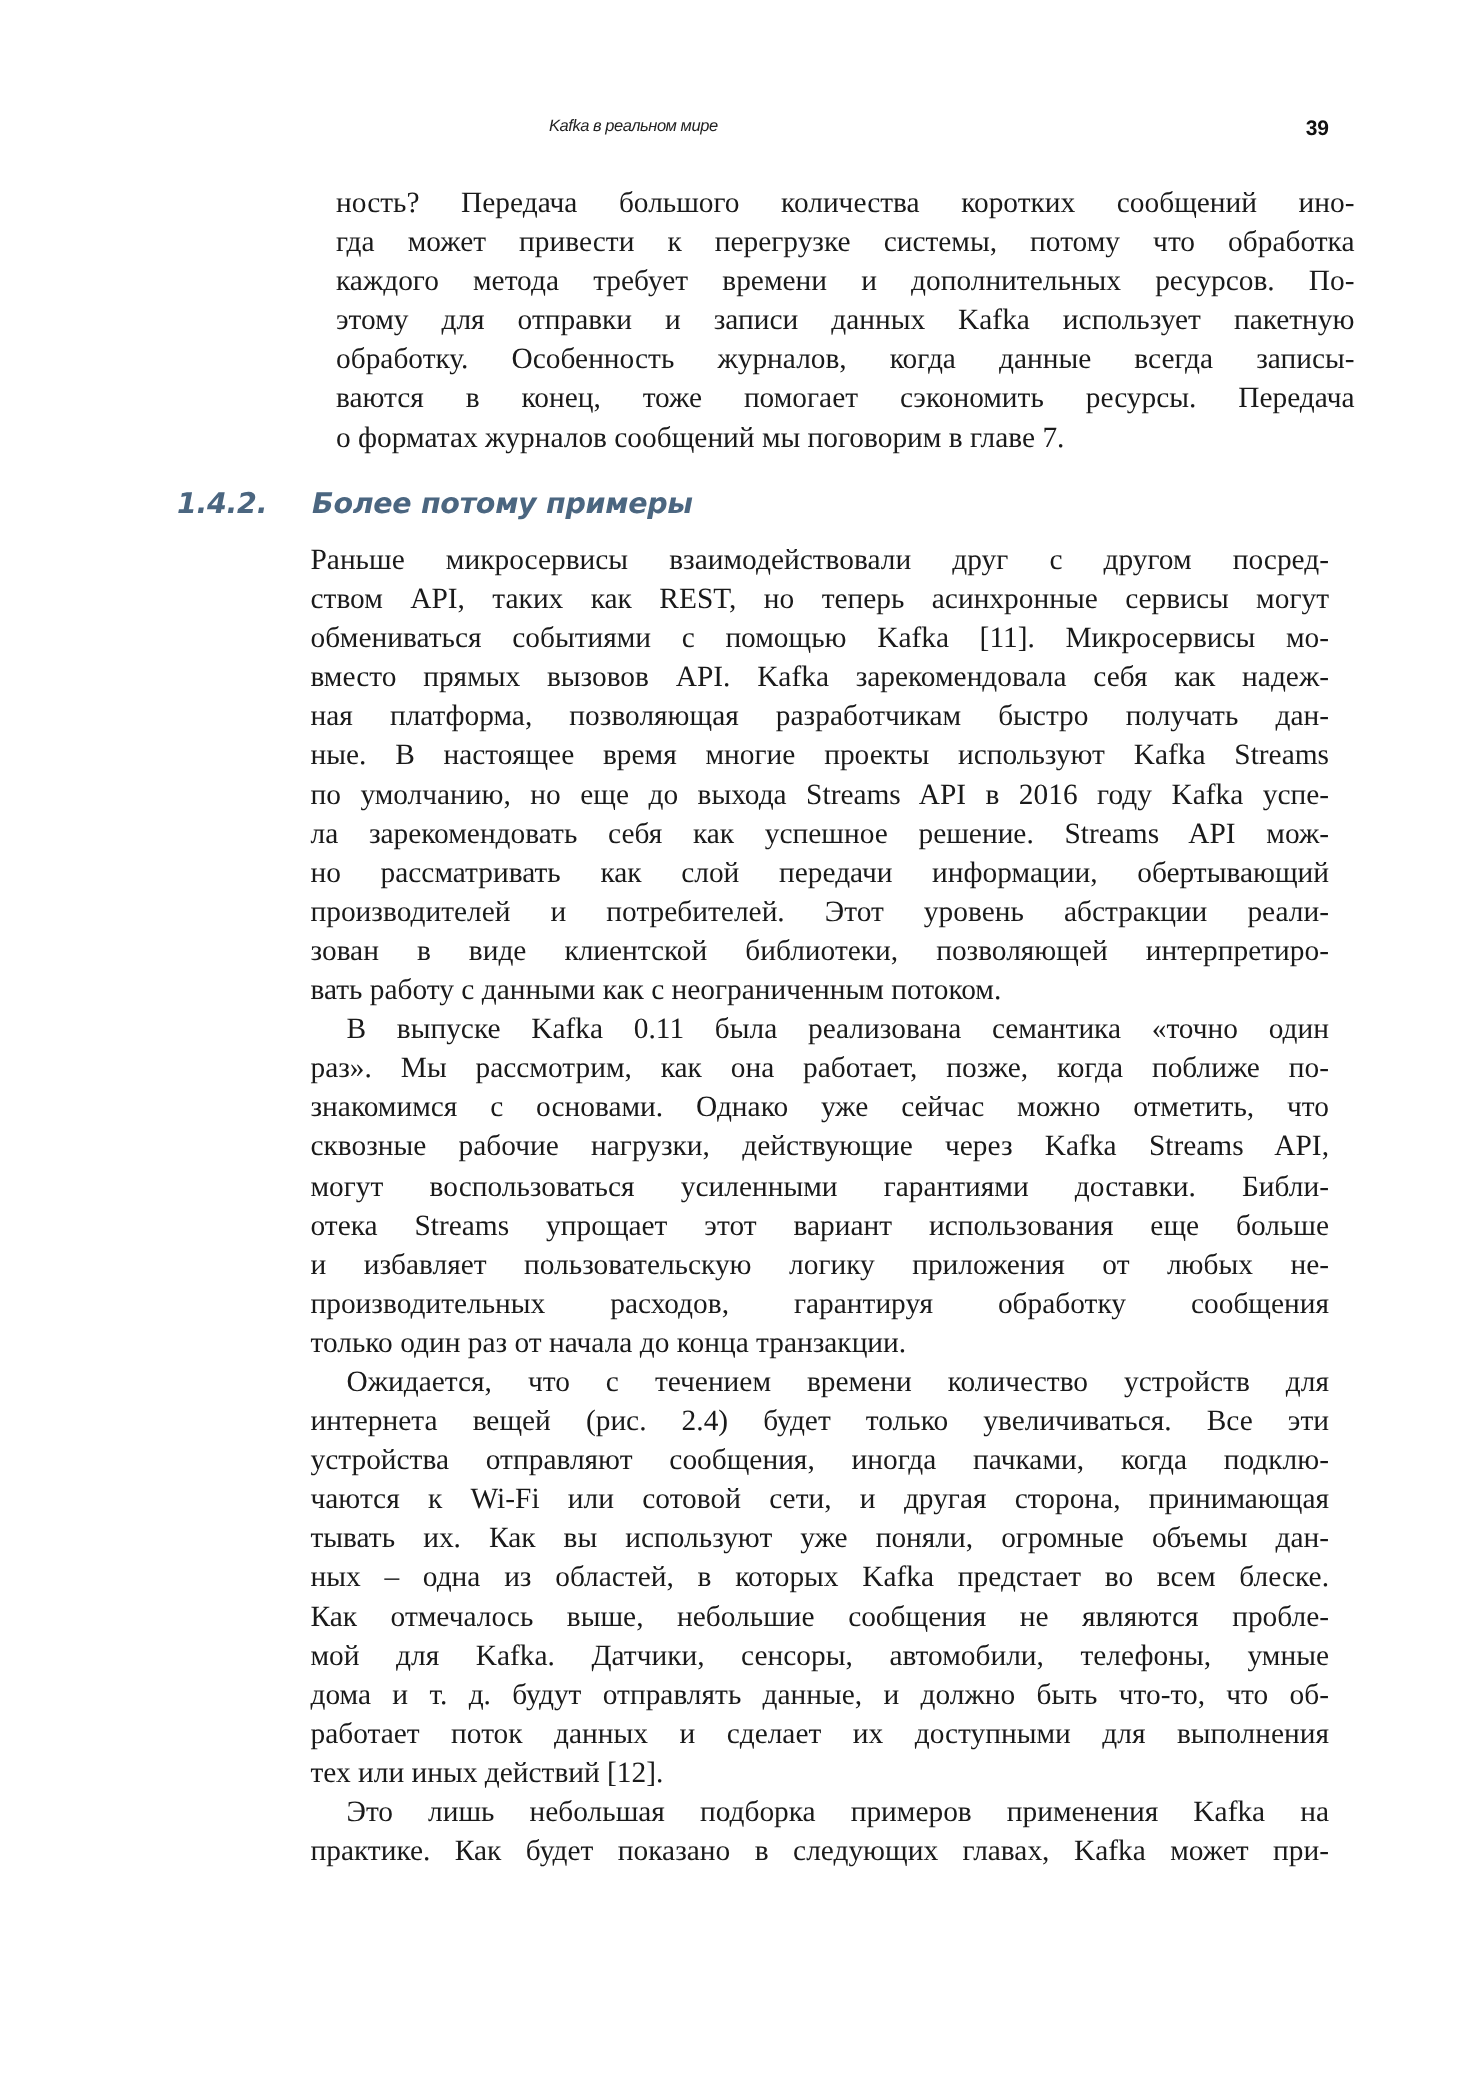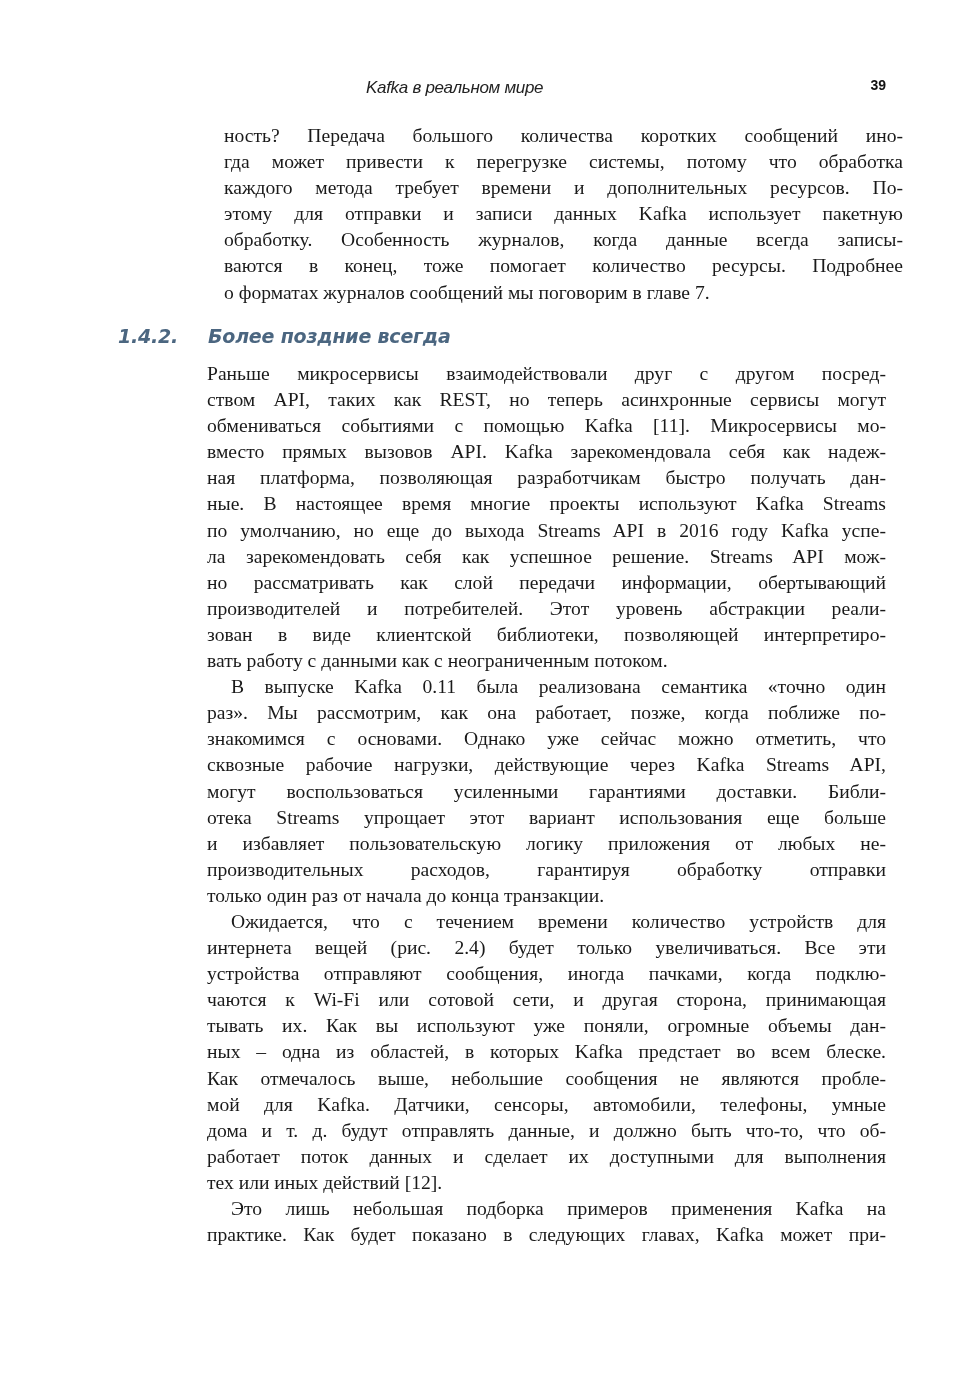--- a/index.html
+++ b/index.html
@@ -1,20 +1,20 @@
 <!DOCTYPE html>
 <html><head>
 <meta charset="utf-8">
 <style>
   html, body { margin: 0; padding: 0; background: #ffffff; }
   body { width: 974px; height: 1388px; position: relative; overflow: hidden; }
   .running-head {
     position: absolute; top: 78px; left: 366px;
     font-family: "Liberation Sans", sans-serif; font-style: italic;
-    font-size: 17px; color: #222; letter-spacing: -0.3px;
+    font-size: 11px; color: #222; letter-spacing: -0.3px;
   }
   .page-number {
     position: absolute; top: 77px; right: 88px;
     font-family: "Liberation Sans", sans-serif; font-weight: bold;
     font-size: 14px; color: #111;
   }
   .text-block {
     position: absolute; left: 207px; width: 679px;
     font-family: "Liberation Serif", serif; font-size: 19.6px; color: #1a1a1a;
   }
@@ -38,26 +38,26 @@
 <div>
   <div class="running-head">Kafka в реальном мире</div>
   <div class="page-number">39</div>
 
   <div class="text-block" id="intro" style="top:123px;margin-left:17px;">
       <span class="line">ность? Передача большого количества коротких сообщений ино-</span>
       <span class="line">гда может привести к перегрузке системы, потому что обработка</span>
       <span class="line">каждого метода требует времени и дополнительных ресурсов. По-</span>
       <span class="line">этому для отправки и записи данных Kafka использует пакетную</span>
       <span class="line">обработку. Особенность журналов, когда данные всегда записы-</span>
-      <span class="line">ваются в конец, тоже помогает количество ресурсы. Подробнее</span>
+      <span class="line">ваются в конец, тоже помогает сэкономить ресурсы. Передача</span>
       <span class="line last">о форматах журналов сообщений мы поговорим в главе 7.</span>
     </div>
 
   <div class="section-heading">
-    <span class="num">1.4.2.</span><span>Более поздние всегда</span>
+    <span class="num">1.4.2.</span><span>Более потому примеры</span>
   </div>
 
   <div class="text-block" id="body" style="top:361px;">
       <div>
         <span class="line">Раньше микросервисы взаимодействовали друг с другом посред-</span>
         <span class="line">ством API, таких как REST, но теперь асинхронные сервисы могут</span>
         <span class="line">обмениваться событиями с помощью Kafka [11]. Микросервисы мо-</span>
         <span class="line">вместо прямых вызовов API. Kafka зарекомендовала себя как надеж-</span>
         <span class="line">ная платформа, позволяющая разработчикам быстро получать дан-</span>
         <span class="line">ные. В настоящее время многие проекты используют Kafka Streams</span>
@@ -69,21 +69,21 @@
         <span class="line last">вать работу с данными как с неограниченным потоком.</span>
       </div>
       <div>
         <span class="line indent">В выпуске Kafka 0.11 была реализована семантика «точно один</span>
         <span class="line">раз». Мы рассмотрим, как она работает, позже, когда поближе по-</span>
         <span class="line">знакомимся с основами. Однако уже сейчас можно отметить, что</span>
         <span class="line">сквозные рабочие нагрузки, действующие через Kafka Streams API,</span>
         <span class="line">могут воспользоваться усиленными гарантиями доставки. Библи-</span>
         <span class="line">отека Streams упрощает этот вариант использования еще больше</span>
         <span class="line">и избавляет пользовательскую логику приложения от любых не-</span>
-        <span class="line">производительных расходов, гарантируя обработку отправки</span>
+        <span class="line">производительных расходов, гарантируя обработку сообщения</span>
         <span class="line last">только один раз от начала до конца транзакции.</span>
       </div>
       <div>
         <span class="line indent">Ожидается, что с течением времени количество устройств для</span>
         <span class="line">интернета вещей (рис. 2.4) будет только увеличиваться. Все эти</span>
         <span class="line">устройства отправляют сообщения, иногда пачками, когда подклю-</span>
         <span class="line">чаются к Wi-Fi или сотовой сети, и другая сторона, принимающая</span>
         <span class="line">тывать их. Как вы используют уже поняли, огромные объемы дан-</span>
         <span class="line">ных – одна из областей, в которых Kafka предстает во всем блеске.</span>
         <span class="line">Как отмечалось выше, небольшие сообщения не являются пробле-</span>

